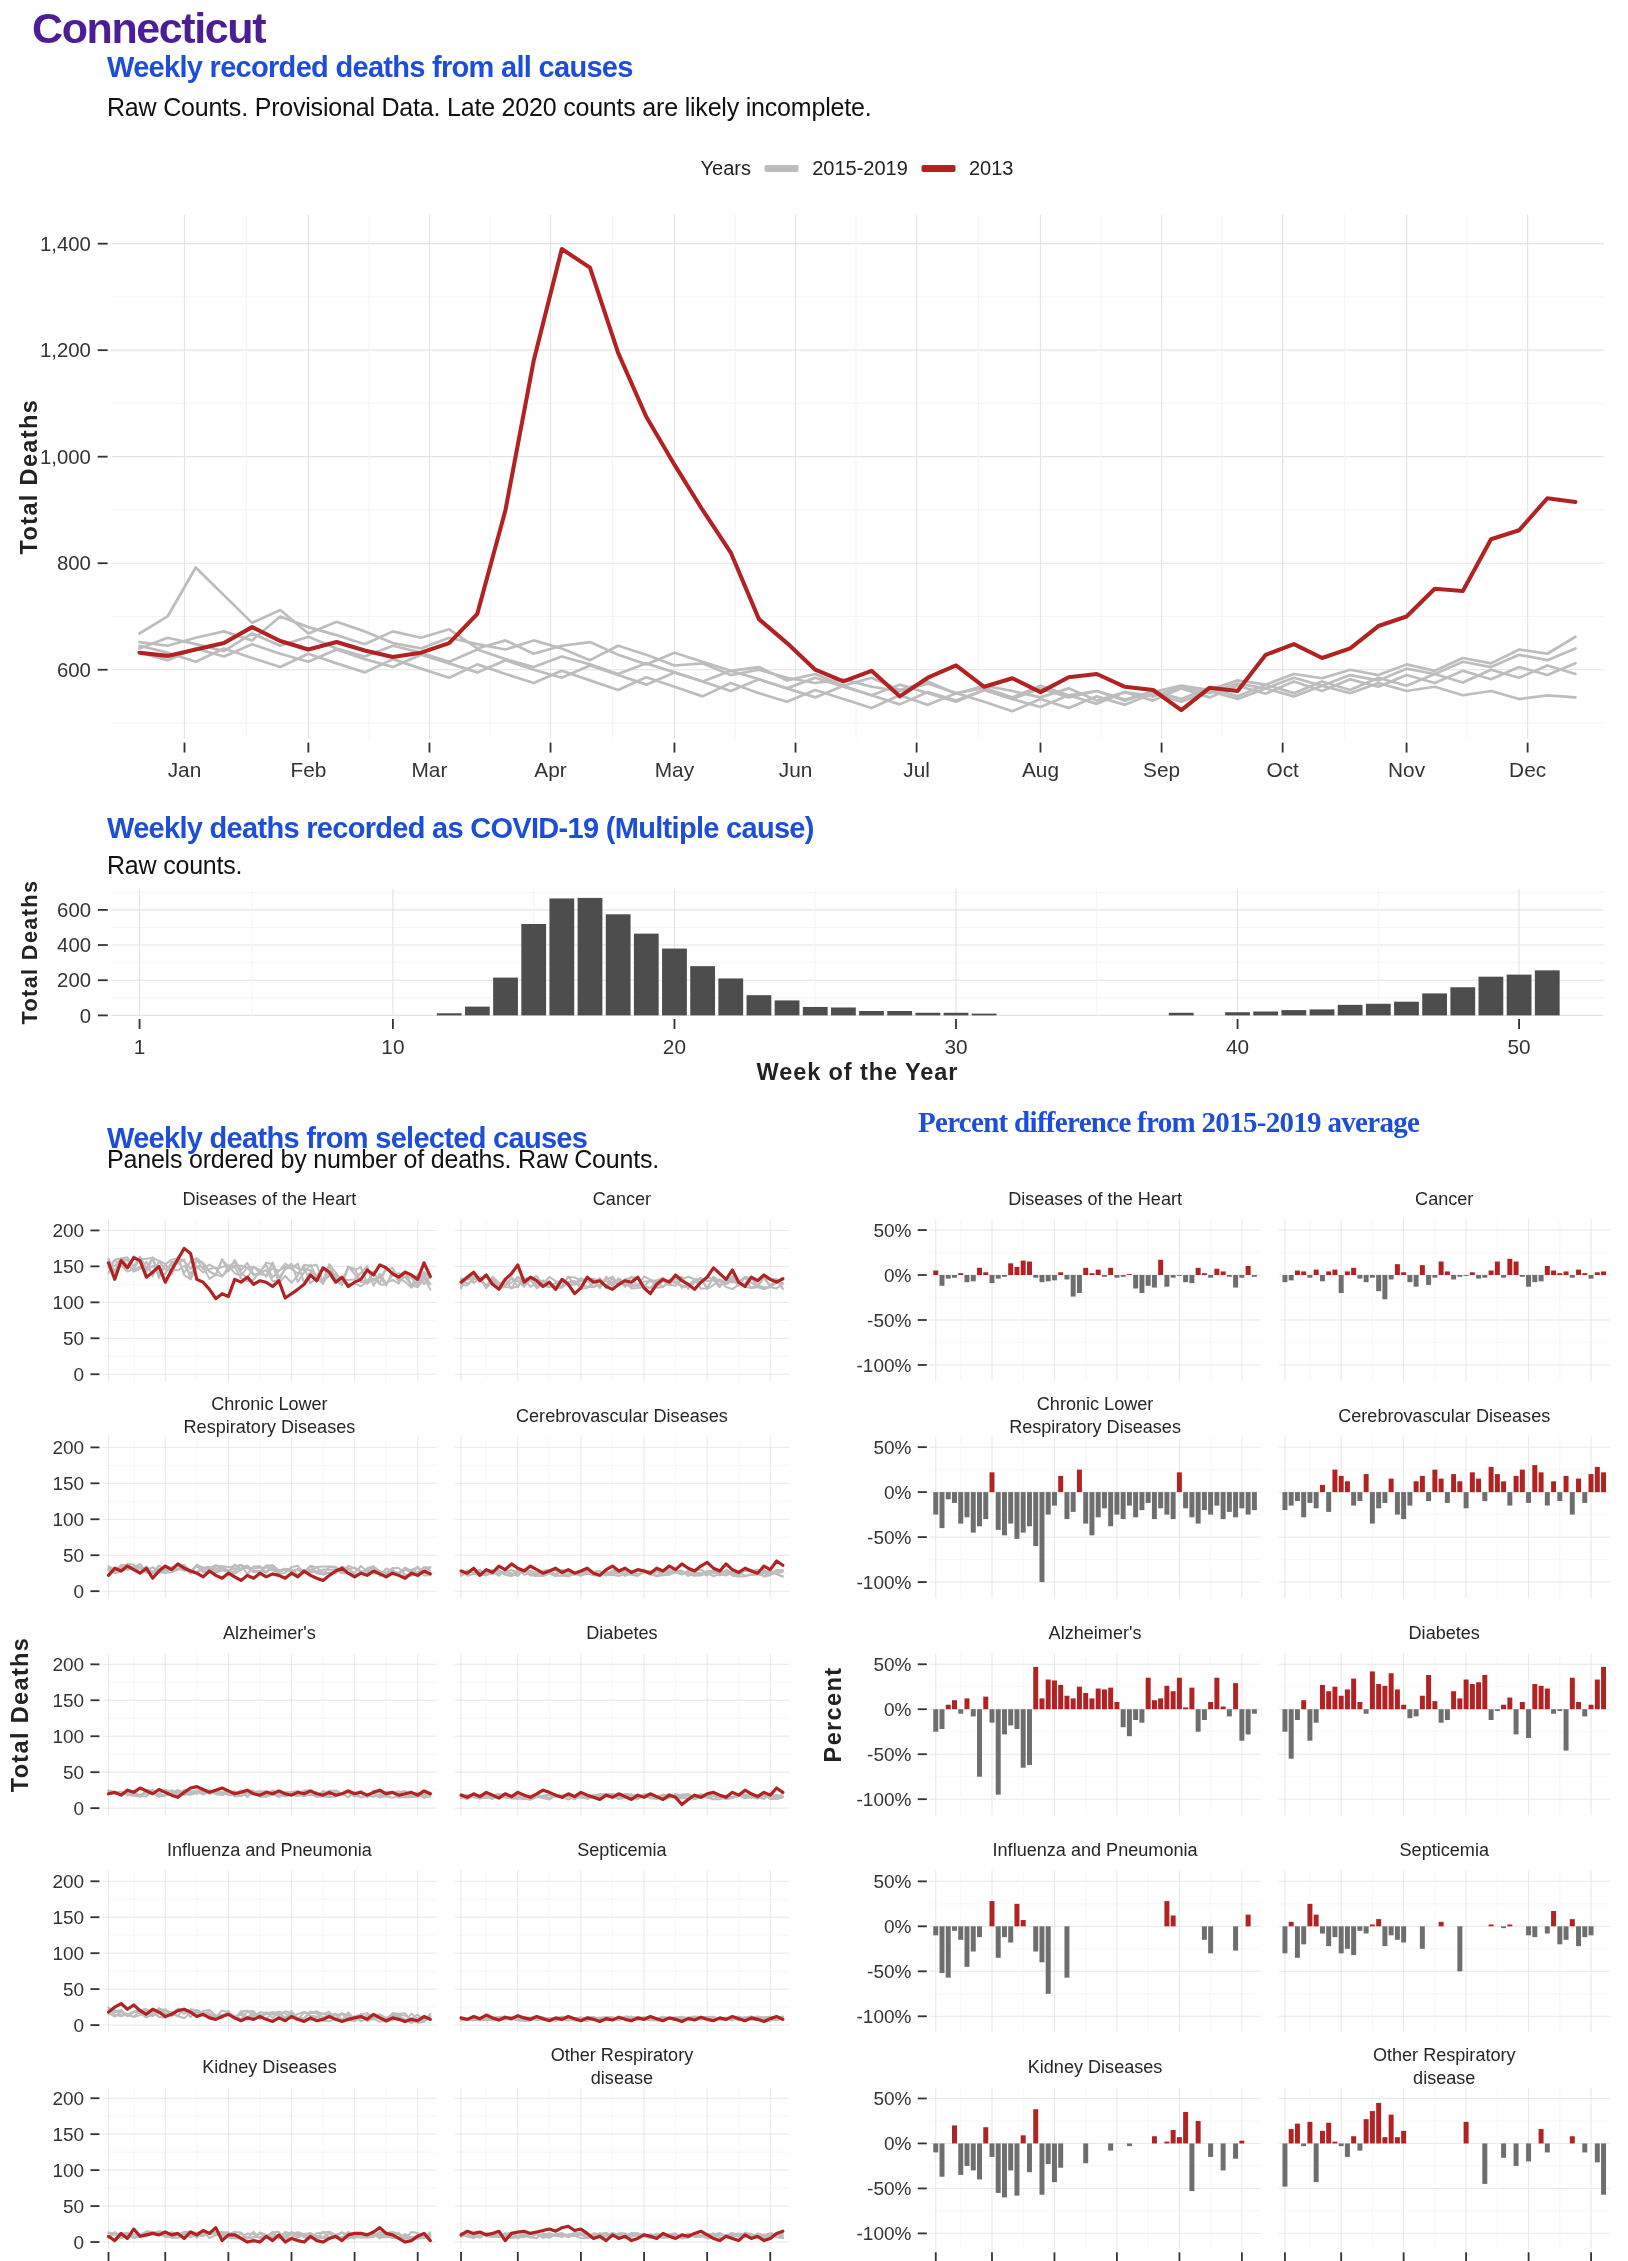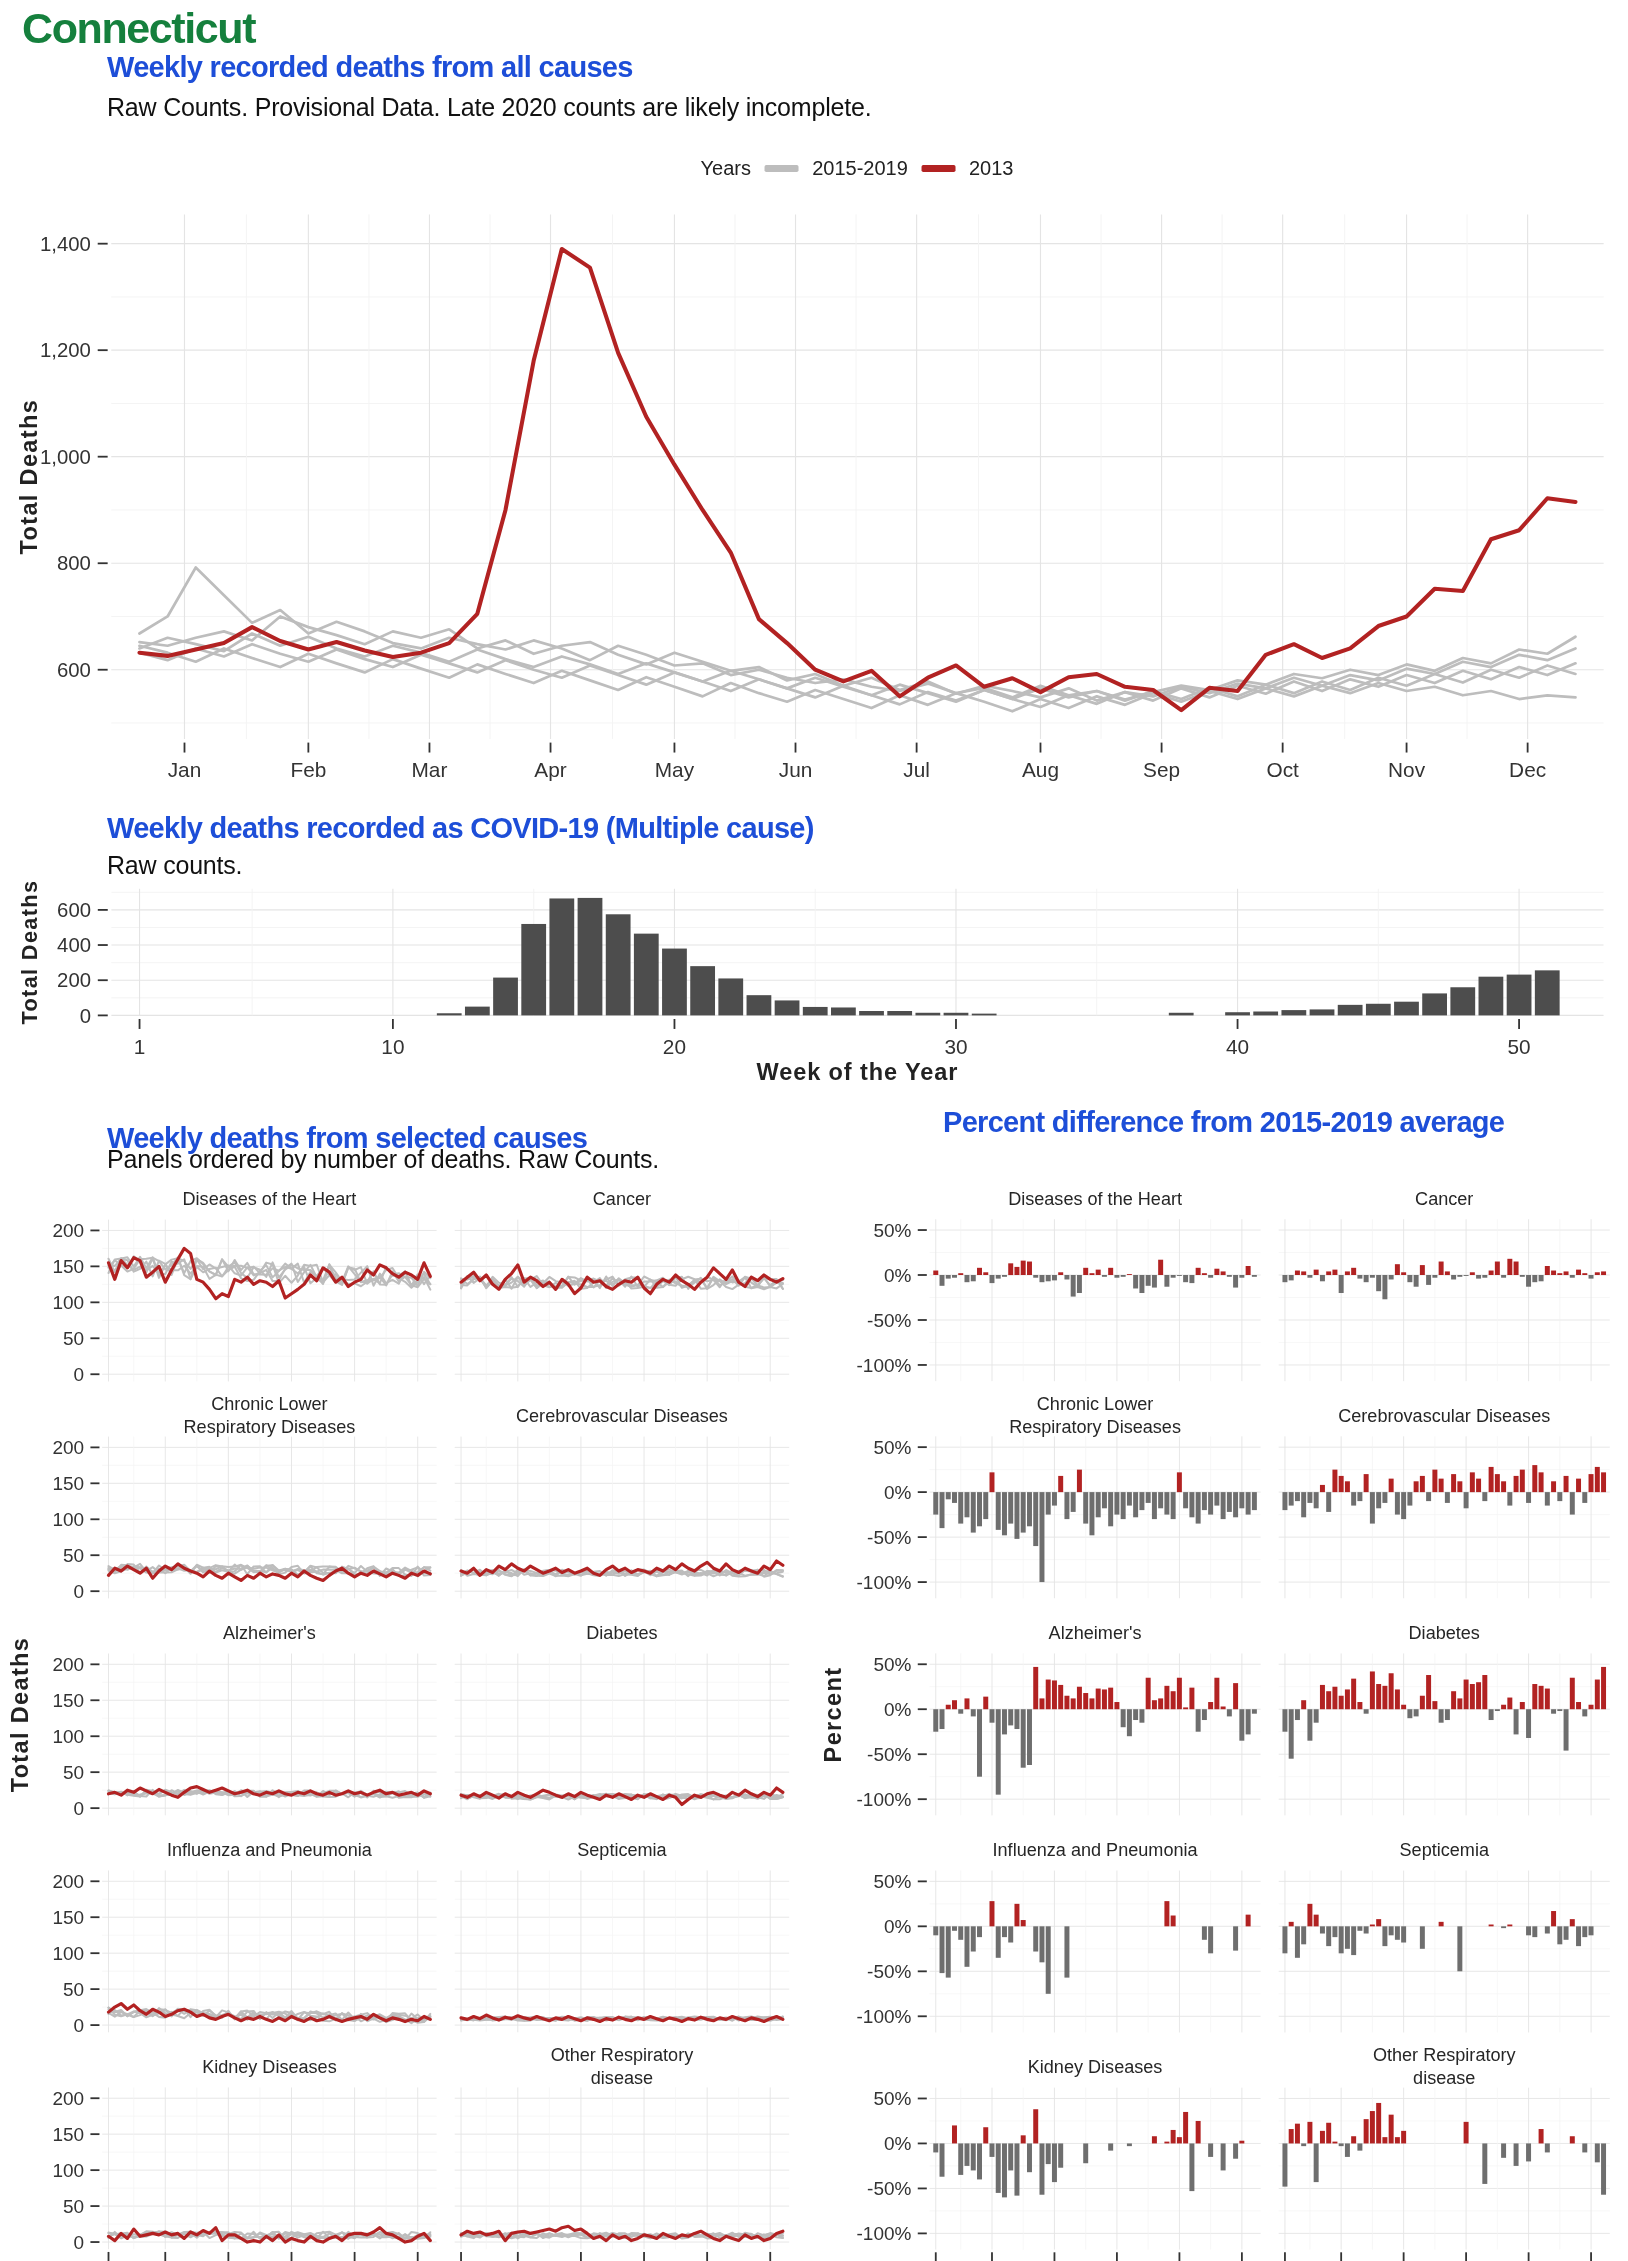--- a/index.html
+++ b/index.html
@@ -1,18 +1,18 @@
 <!DOCTYPE html>
 <html style="font-size:7.2px"><head>
 <meta charset="utf-8">
 <style>
   html,body{margin:0;padding:0;background:#fff;}
   body{width:1628px;height:2442px;position:relative;font-family:"Liberation Sans",sans-serif;color:#111;overflow:hidden;}
   .abs{position:absolute;}
-  .page-title{left:22px;top:3.6px;font-size:43px;font-weight:700;letter-spacing:-1.4px;color:#15803d;}
+  .page-title{left:32px;top:3.6px;font-size:43px;font-weight:700;letter-spacing:-1.4px;color:#4c1d95;}
   .h2{font-size:29px;font-weight:700;letter-spacing:-0.7px;color:#1d4ed8;}
   .sub{font-size:25px;font-weight:400;letter-spacing:-0.2px;color:#111;}
   .legend{top:157px;left:857px;transform:translateX(-50%);display:flex;align-items:center;gap:13.6px;font-size:21px;color:#222;}
   .legend .sw{display:inline-block;width:34px;height:6.3px;border-radius:1.8px;}
   .legend .lab{font-size:20px;color:#222;}
   svg text{font-family:"Liberation Sans",sans-serif;}
 </style>
 </head>
 <body>
 
@@ -180,21 +180,21 @@
       <rect x="3196.3" y="232.8" width="54.8" height="62.2" fill="#4D4D4D"></rect>
       <rect x="3258.5" y="209.4" width="54.8" height="85.6" fill="#4D4D4D"></rect>
       <rect x="3320.8" y="204.8" width="54.8" height="90.2" fill="#4D4D4D"></rect>
       <rect x="3383.1" y="195.4" width="54.8" height="99.6" fill="#4D4D4D"></rect>
       <text x="70" y="155" font-size="48" fill="#222222" text-anchor="middle" font-weight="700" letter-spacing="3" transform="rotate(-90 70 155)">Total Deaths</text>
       <text x="1885" y="438" font-size="52" fill="#222222" text-anchor="middle" font-weight="700" letter-spacing="2">Week of the Year</text>
     </svg></div>
 
 <div class="abs h2" style="left:107px;top:1122px;">Weekly deaths from selected causes</div>
 <div class="abs sub" style="left:107px;top:1145px;">Panels ordered by number of deaths. Raw Counts.</div>
-<div class="abs h2" style="left:943px;top:1106px;">Percent difference from 2015-2019 average</div>
+<div class="abs h2" style="left:918px;top:1106px;font-family:Liberation Serif, serif;">Percent difference from 2015-2019 average</div>
 
 <div class="abs" style="left:4.5px;top:1174px;" id="chart-facet-counts"><svg width="800" height="1176" viewBox="0 0 1770 2600">
       <text x="585" y="68" font-size="40" fill="#262626" text-anchor="middle" font-weight="400" letter-spacing="0">Diseases of the Heart</text>
       <line x1="215.0" y1="442.1" x2="955.0" y2="442.1" stroke="#E4E4E4" stroke-width="2"></line>
       <line x1="215.0" y1="362.5" x2="955.0" y2="362.5" stroke="#E4E4E4" stroke-width="2"></line>
       <line x1="215.0" y1="283.0" x2="955.0" y2="283.0" stroke="#E4E4E4" stroke-width="2"></line>
       <line x1="215.0" y1="203.4" x2="955.0" y2="203.4" stroke="#E4E4E4" stroke-width="2"></line>
       <line x1="215.0" y1="123.9" x2="955.0" y2="123.9" stroke="#E4E4E4" stroke-width="2"></line>
       <line x1="215.0" y1="402.3" x2="955.0" y2="402.3" stroke="#F3F3F3" stroke-width="1.5"></line>
       <line x1="215.0" y1="322.8" x2="955.0" y2="322.8" stroke="#F3F3F3" stroke-width="1.5"></line>

